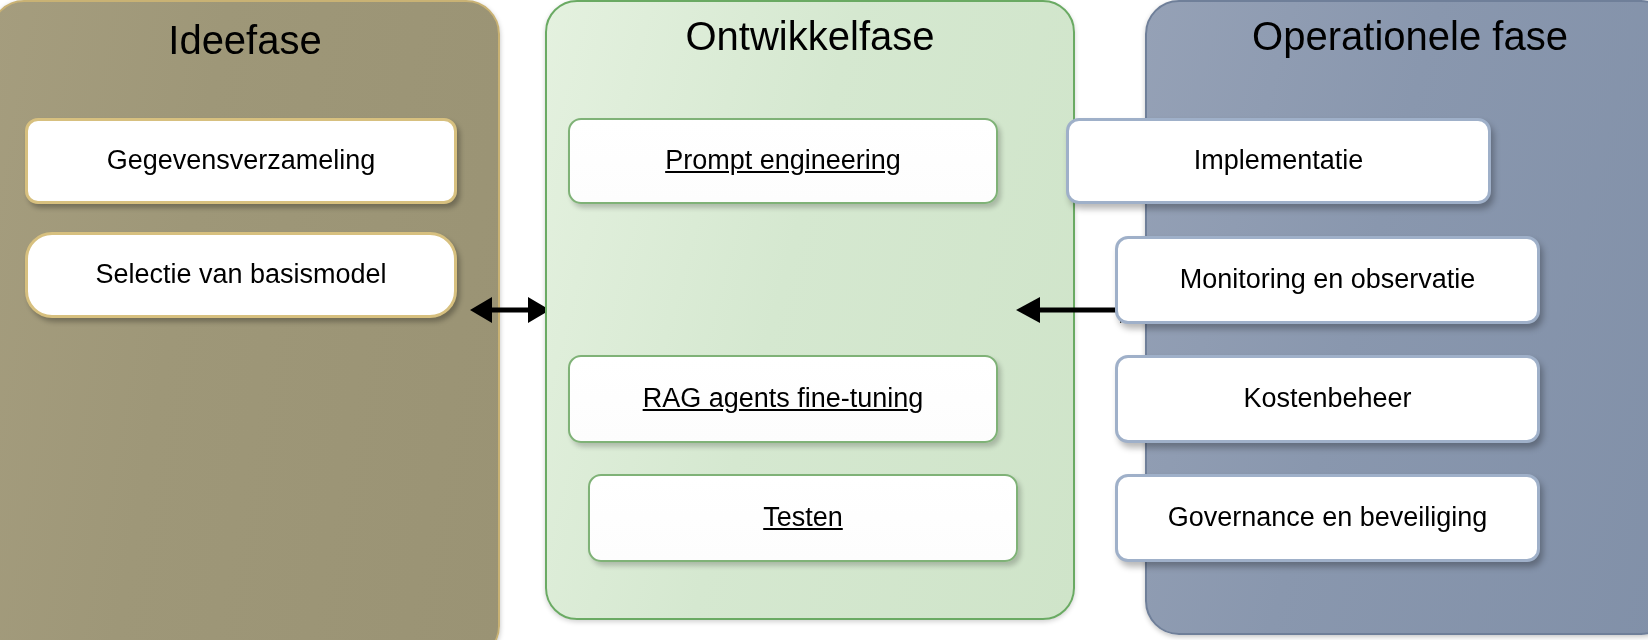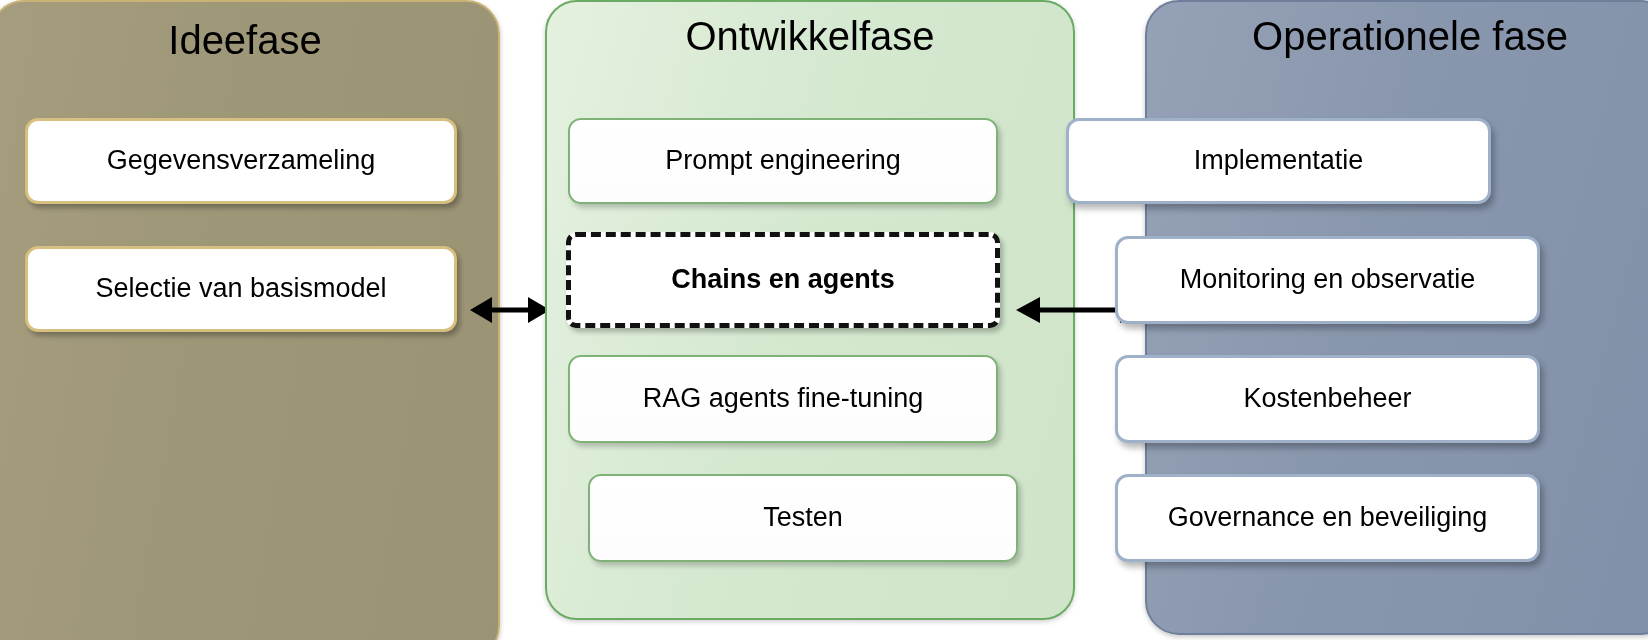--- a/index.html
+++ b/index.html
@@ -43,21 +43,21 @@
   
   .card{
     position:absolute;box-sizing:border-box;display:flex;align-items:center;justify-content:center;
     background:#ffffff;border-radius:13px;text-align:center;color:#000;
     font-size:27px;line-height:1.1;
   }
   .card span{display:block;padding:0 10px;}
 
   .card-idea{border:3px solid #d7c07f;box-shadow:3px 4px 5px rgba(0,0,0,.28);}
   .card-dev {border:2px solid #7fb277;box-shadow:3px 4px 5px rgba(0,0,0,.20);
-             background:linear-gradient(180deg,#ffffff 0%,#fdfdfd 100%);}
+             background:linear-gradient(180deg,#ffffff 0%,#fdfdfd 100%);text-decoration:underline;}
   .card-ops {border:3px solid #9fb0c9;box-shadow:3px 5px 6px rgba(0,0,0,.28);}
 
   
   .card-dashed{
     border:5px dashed #111111;border-radius:10px;
     box-shadow:3px 4px 5px rgba(0,0,0,.25);
     font-weight:bold;background:#ffffff;
   }
 
   
@@ -67,40 +67,37 @@
 <body>
 
 <div id="stage">
 
   <div class="phase col-idea">
     <div class="phase-title">Ideefase</div>
   </div>
   <div class="card card-idea" style="left:25px;top:118px;width:432px;height:86px;">
     <span>Gegevensverzameling</span>
   </div>
-  <div class="card card-idea" style="left:25px;top:246px;width:432px;height:86px;">
+  <div class="card card-idea" style="left:25px;top:232px;width:432px;height:86px;border-radius:27px;">
     <span>Selectie van basismodel</span>
   </div>
 
   <div class="arrow" style="left:470px;top:288px;width:80px;height:44px;">
     <svg width="80" height="44" viewBox="0 0 80 44">
       <line x1="16" y1="22" x2="64" y2="22" stroke="#000" stroke-width="5"></line>
       <polygon points="0,22 22,9 22,35" fill="#000"></polygon>
       <polygon points="80,22 58,9 58,35" fill="#000"></polygon>
     </svg>
   </div>
 
   <div class="phase col-dev">
     <div class="phase-title">Ontwikkelfase</div>
   </div>
   <div class="card card-dev" style="left:568px;top:118px;width:430px;height:86px;">
     <span>Prompt engineering</span>
-  </div>
-  <div class="card card-dashed" style="left:566px;top:232px;width:434px;height:96px;">
-    <span>Chains en agents</span>
   </div>
   <div class="card card-dev" style="left:568px;top:355px;width:430px;height:88px;">
     <span>RAG agents fine-tuning</span>
   </div>
   <div class="card card-dev" style="left:588px;top:474px;width:430px;height:88px;">
     <span>Testen</span>
   </div>
 
   <div class="arrow" style="left:1016px;top:288px;width:128px;height:44px;">
     <svg width="128" height="44" viewBox="0 0 128 44">

